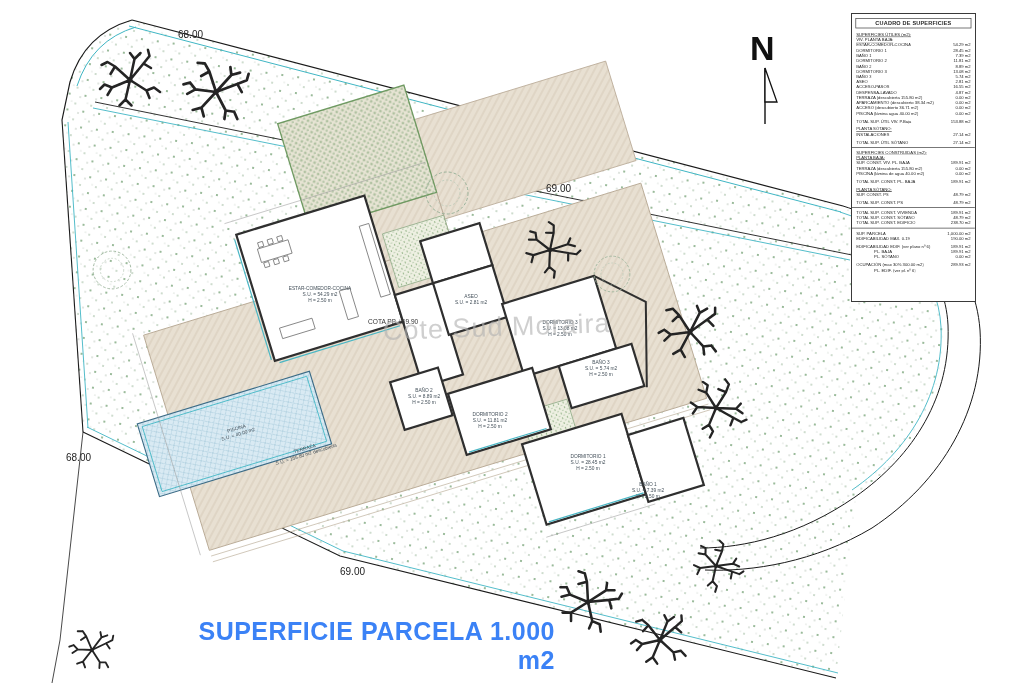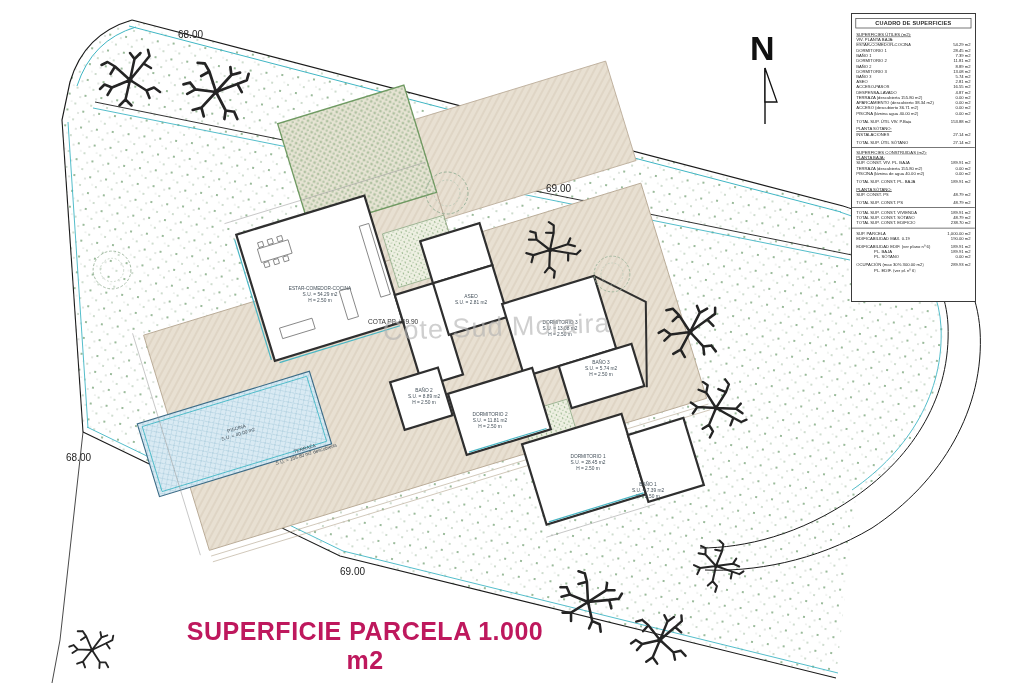--- a/index.html
+++ b/index.html
@@ -15,22 +15,22 @@
   .tsection{padding:3px 6px 3px 6px;border-top:1px solid #3a3a3a;}
   .tsection:first-of-type{border-top:none;}
   .tsection.heavy{border-top:1.8px solid #3a3a3a;}
   .trow{display:flex;justify-content:space-between;font-size:6.1px;line-height:7.6px;}
   .trow .tlabel{white-space:nowrap;overflow:hidden;}
   .trow .tval{white-space:nowrap;padding-left:4px;}
   .trow.u .tlabel{text-decoration:underline;}
   .trow.indent .tlabel{padding-left:26px;}
   .tspacer{height:4px;}
   
-  #parcel-title{position:absolute;left:175px;top:617px;width:380px;text-align:center;
-    font-size:25px;font-weight:bold;color:#be185d;letter-spacing:.5px;z-index:4;}
+  #parcel-title{position:absolute;left:175px;top:617px;width:380px;text-align:right;
+    font-size:25px;font-weight:bold;color:#3b82f6;letter-spacing:.5px;z-index:4;}
   #watermark{position:absolute;left:383px;top:312px;font-size:27px;color:#b3b3b3;
     opacity:.62;transform:rotate(-2deg);white-space:nowrap;z-index:4;letter-spacing:1px;}
   .dimlabel{font-size:10px;fill:#222;}
   .roomlabel{font-size:4.8px;fill:#44505a;text-anchor:middle;}
   .cotalabel{font-size:6.6px;fill:#333;}
   .northN{font-size:34px;font-weight:bold;fill:#111;}
 </style>
 </head>
 <body>
 

